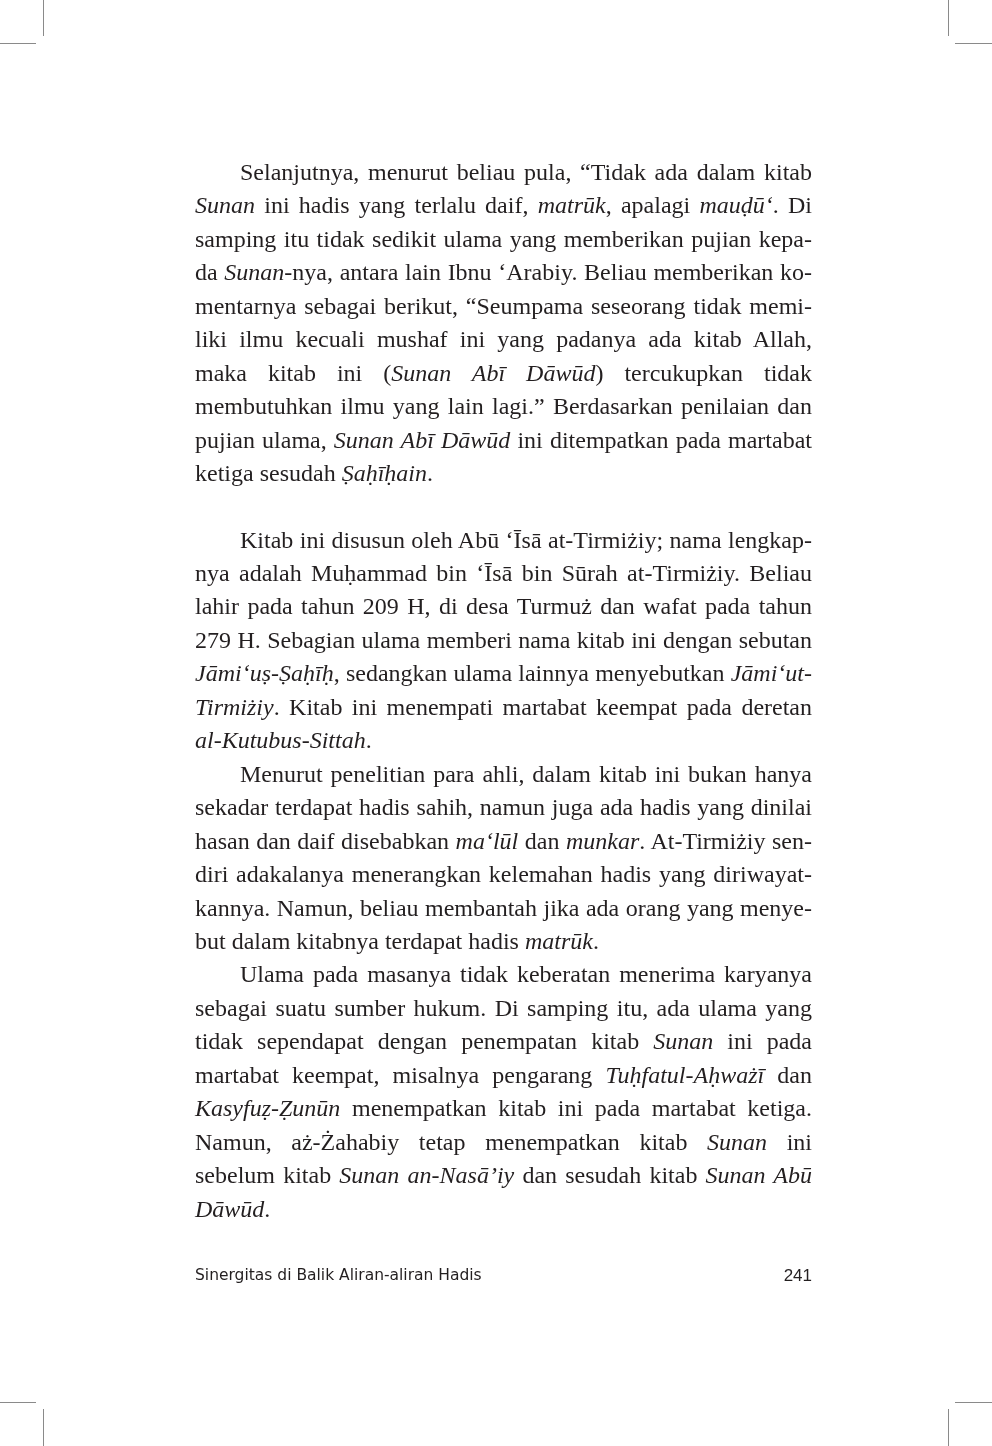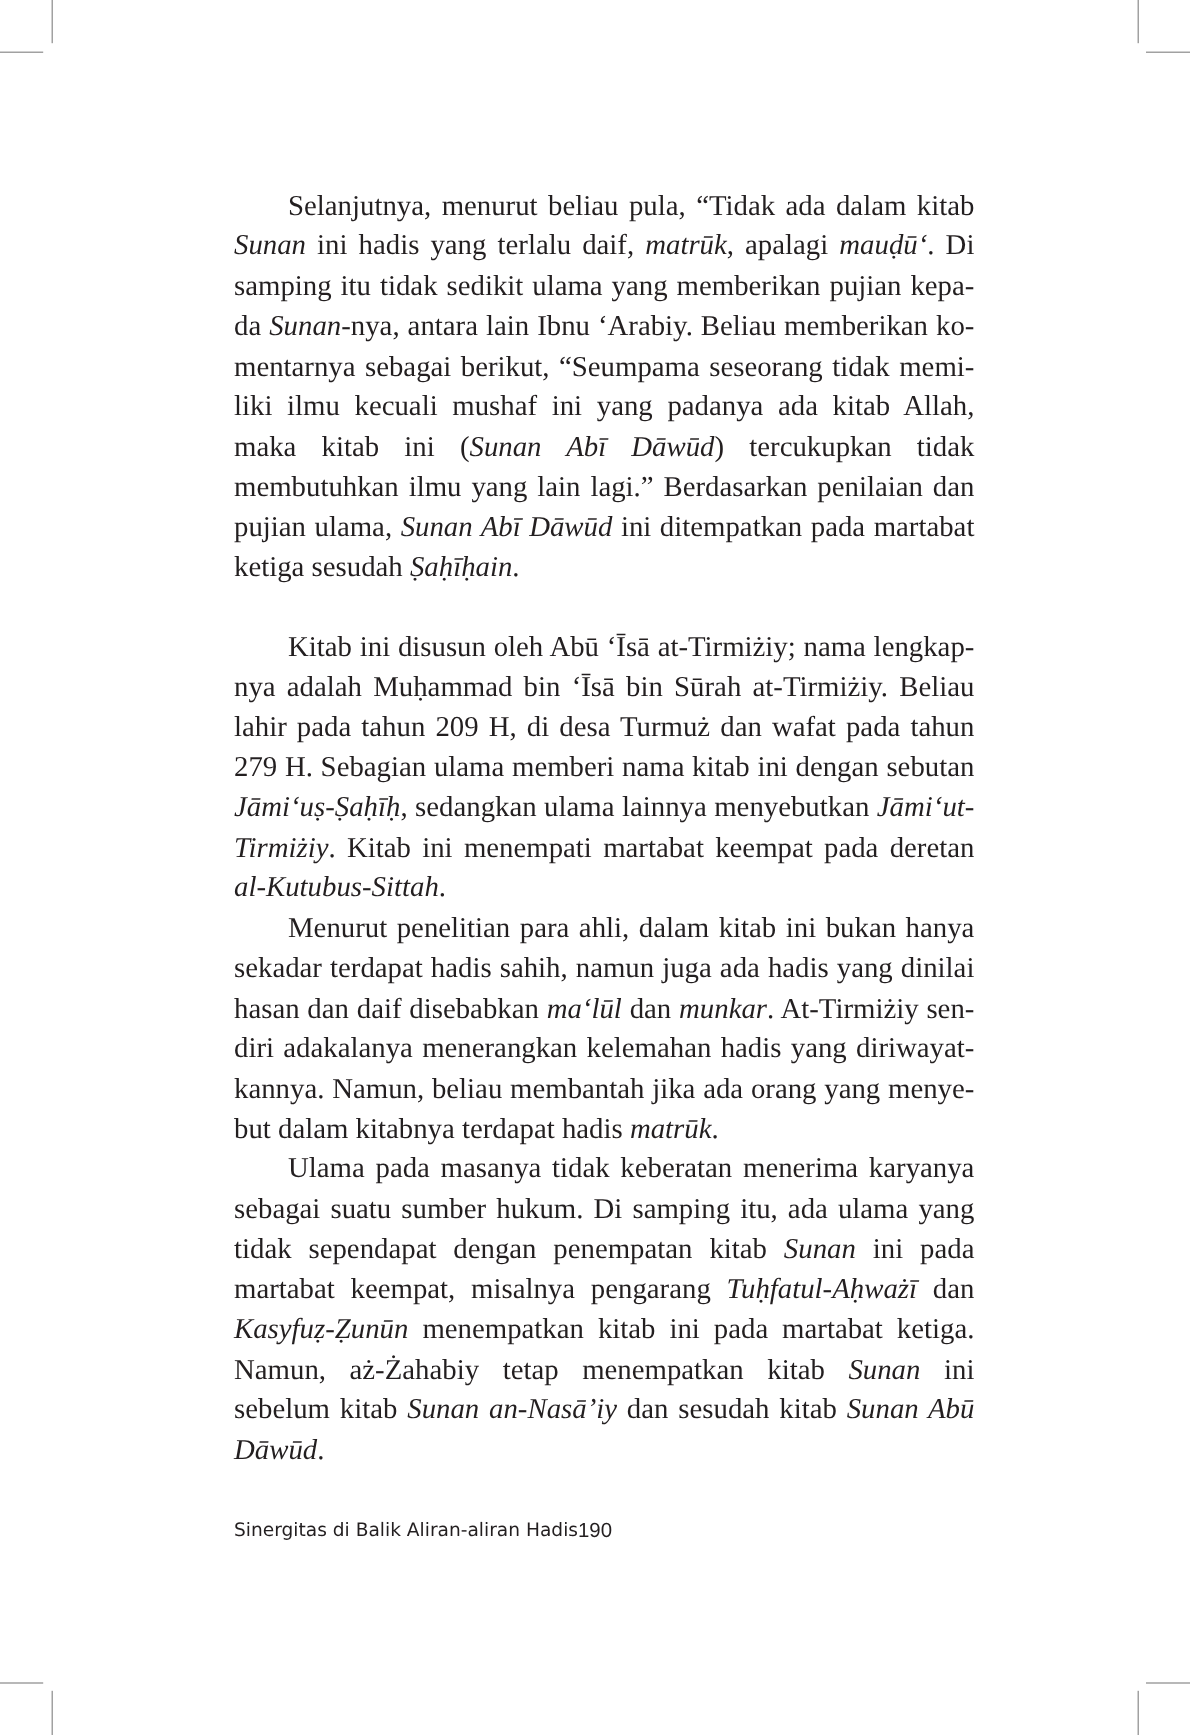--- a/index.html
+++ b/index.html
@@ -14,21 +14,21 @@
     text-align:justify; hyphens:manual;
   }
   .para { margin:0; text-indent:45px; }
   .gap { height:33px; }
   .heading { margin:0; font-style:italic; }
   .heading .num { display:inline-block; width:37px; }
   i { font-style:italic; }
   .footer {
     position:absolute; left:195px; top:1266px; width:617px;
     font-family:"DejaVu Sans", "Liberation Sans", sans-serif;
-    font-size:15.5px; color:#231f20; display:flex; 
+    font-size:15.5px; color:#231f20; display:flex; justify-content:space-between;
   }
   .footer .pg { font-family:"Liberation Sans", sans-serif; font-size:17px; }
 </style>
 </head>
 <body>
 
 <div class="crop v" style="left:43px; top:0;"></div>
 <div class="crop h" style="left:0; top:43px;"></div>
 <div class="crop v" style="left:948px; top:0;"></div>
 <div class="crop h" style="left:955px; top:43px; width:37px;"></div>
@@ -40,14 +40,14 @@
 <div class="page-text">
   <p class="para"><span>Selanjutnya, menurut beliau pula, “Tidak ada dalam kitab </span><i>Sunan</i><span> ini hadis yang terlalu daif, </span><i>matrūk</i><span>, apalagi </span><i>mauḍū‘</i><span>. Di samping itu tidak sedikit ulama yang memberikan pujian kepa­da </span><i>Sunan</i><span>-nya, antara lain Ibnu ‘Arabiy. Beliau memberikan ko­mentarnya sebagai berikut, “Seumpama seseorang tidak memi­liki ilmu kecuali mushaf ini yang padanya ada kitab Allah, maka kitab ini (</span><i>Sunan Abī Dāwūd</i><span>) tercukupkan tidak membutuhkan ilmu yang lain lagi.” Berdasarkan penilaian dan pujian ulama, </span><i>Sunan Abī Dāwūd</i><span> ini ditempatkan pada martabat ketiga sesudah </span><i>Ṣaḥīḥain</i><span>.</span></p>
   <div class="gap"></div>
   <p class="para"><span>Kitab ini disusun oleh Abū ‘Īsā at-Tirmiżiy; nama lengkap­nya adalah Muḥammad bin ‘Īsā bin Sūrah at-Tirmiżiy. Beliau lahir pada tahun 209 H, di desa Turmuż dan wafat pada tahun 279 H. Sebagian ulama memberi nama kitab ini dengan sebutan </span><i>Jāmi‘uṣ-Ṣaḥīḥ</i><span>, sedangkan ulama lainnya menyebutkan </span><i>Jāmi‘ut-Tirmiżiy</i><span>. Kitab ini menempati martabat keempat pada deretan </span><i>al-Kutubus-Sittah</i><span>.</span></p>
   <p class="para"><span>Menurut penelitian para ahli, dalam kitab ini bukan hanya sekadar terdapat hadis sahih, namun juga ada hadis yang dinilai hasan dan daif disebabkan </span><i>ma‘lūl</i><span> dan </span><i>munkar</i><span>. At-Tirmiżiy sen­diri adakalanya menerangkan kelemahan hadis yang diriwayat­kannya. Namun, beliau membantah jika ada orang yang menye­but dalam kitabnya terdapat hadis </span><i>matrūk</i><span>.</span></p>
   <p class="para"><span>Ulama pada masanya tidak keberatan menerima karyanya sebagai suatu sumber hukum. Di samping itu, ada ulama yang tidak sependapat dengan penempatan kitab </span><i>Sunan</i><span> ini pada marta­bat keempat, misalnya pengarang </span><i>Tuḥfatul-Aḥważī</i><span> dan </span><i>Kasyfuẓ-Ẓunūn</i><span> menempatkan kitab ini pada martabat ketiga. Namun, aż-Żahabiy tetap menempatkan kitab </span><i>Sunan</i><span> ini sebelum kitab </span><i>Sunan an-Nasā’iy</i><span> dan sesudah kitab </span><i>Sunan Abū Dāwūd</i><span>.</span></p>
 </div>
 
 <div class="footer">
   <span>Sinergitas di Balik Aliran-aliran Hadis</span>
-  <span class="pg">190</span>
+  <span class="pg">241</span>
 </div>
 
 </body></html>

